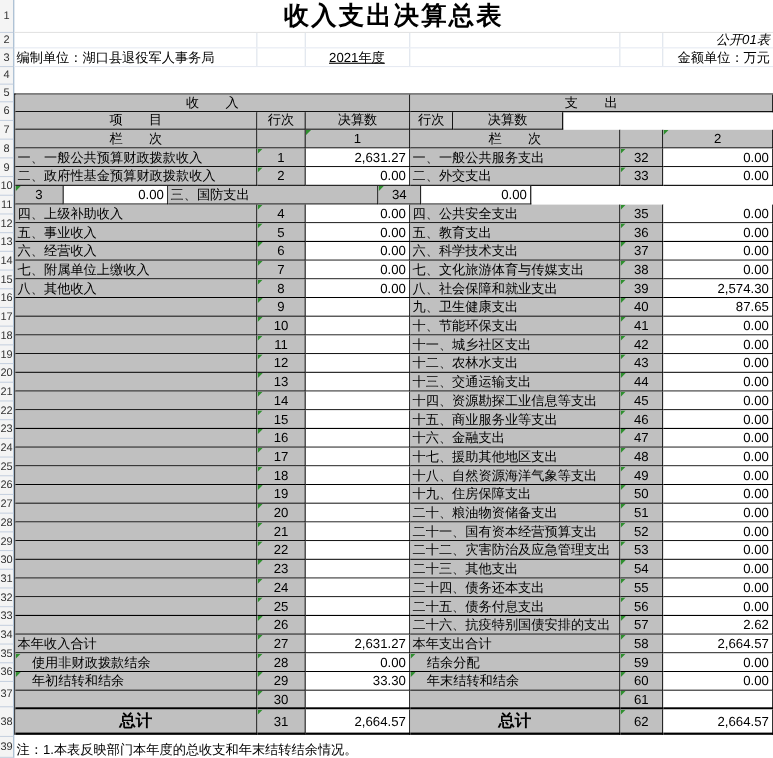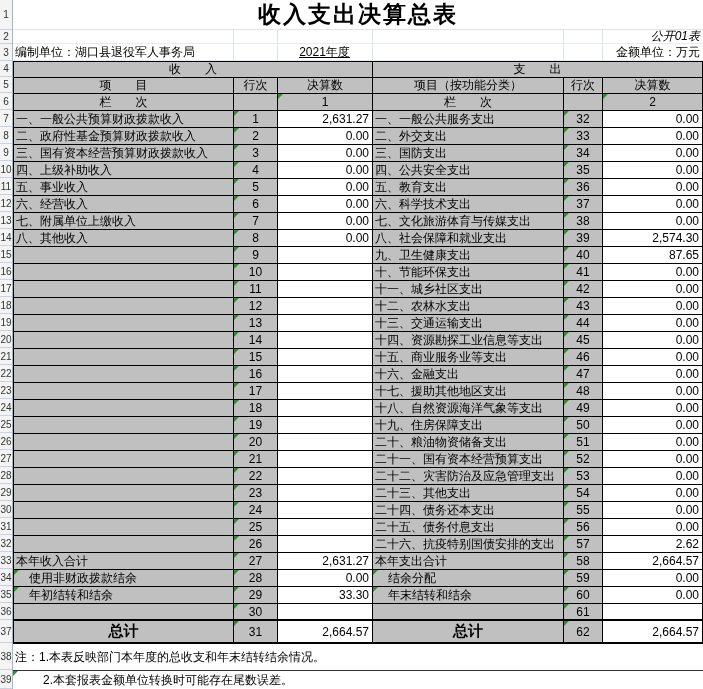--- a/index.html
+++ b/index.html
@@ -18,21 +18,21 @@
   .title{font-size:23px;font-weight:bold;letter-spacing:2px;}
   .meta-row{position:relative;font-size:12px;border-bottom:1px solid #e6eaf2;}
   .m2{height:14px;font-style:italic;}
   .m3{height:17px;}
   .meta-row .right{position:absolute;right:3px;top:0;height:100%;display:flex;align-items:center;}
   .meta-row .left{position:absolute;left:2px;top:0;height:100%;display:flex;align-items:center;}
   .year-cell{position:absolute;left:264px;width:95px;top:0;height:100%;display:flex;align-items:center;justify-content:center;text-decoration:underline;}
   .gl{position:absolute;top:0;bottom:0;width:1px;background:#dde3ec;}
 
   
-  .table{border-left:1px solid #000;border-top:1px solid #000;width:690px;}
+  .table{border-left:1px solid #000;border-top:1px solid #000;width:690px;margin-top:24px;}
   .hrow,.trow{display:flex;}
   .cell{border-right:1px solid #000;border-bottom:1px solid #000;position:relative;overflow:hidden;
     display:flex;align-items:center;font-size:12px;}
   .gray{background:#c0c0c0;}
   .white{background:#fff;}
   .h4{height:16px;}.h5{height:16px;}.h6{height:17px;}
   .trow{height:17px;}
   .cAC{width:359px;}.cDF{width:330px;}
   .cA{width:220px;font-family:Liberation Serif, serif;}.cB{width:44px;}.cC{width:95px;}
   .cD{width:191px;}.cE{width:39px;}.cF{width:100px;}
@@ -126,21 +126,20 @@
 
     <div class="table">
       <div class="hrow">
         <div class="cell gray ctr cAC h4">收　　入</div>
         <div class="cell gray ctr cDF h4">支　　出</div>
       </div>
       <div class="hrow">
         <div class="cell gray ctr cA h5">项　　目</div>
         <div class="cell gray ctr cB h5">行次</div>
         <div class="cell gray ctr cC h5">决算数</div>
-        <div class="cell gray ctr cD h5">项目（按功能分类）</div>
         <div class="cell gray ctr cE h5">行次</div>
         <div class="cell gray ctr cF h5">决算数</div>
       </div>
       <div class="hrow">
         <div class="cell gray ctr cA h6">栏　　次</div>
         <div class="cell gray ctr cB h6"></div>
         <div class="cell gray ctr cC h6">
             <i class="tri"></i>
             <span>1</span>
           </div>
@@ -190,23 +189,20 @@
             </div>
             <div class="cell cE gray ctr">
               <i class="tri"></i>
               <span>33</span>
             </div>
             <div class="cell cF white val">
               <span>0.00</span>
             </div>
           </div>
           <div class="trow">
-            <div class="cell cA gray item">
-              <span>三、国有资本经营预算财政拨款收入</span>
-            </div>
             <div class="cell cB gray ctr">
               <i class="tri"></i>
               <span>3</span>
             </div>
             <div class="cell cC white val">
               <span>0.00</span>
             </div>
             <div class="cell cD gray item">
               <span>三、国防支出</span>
             </div>

